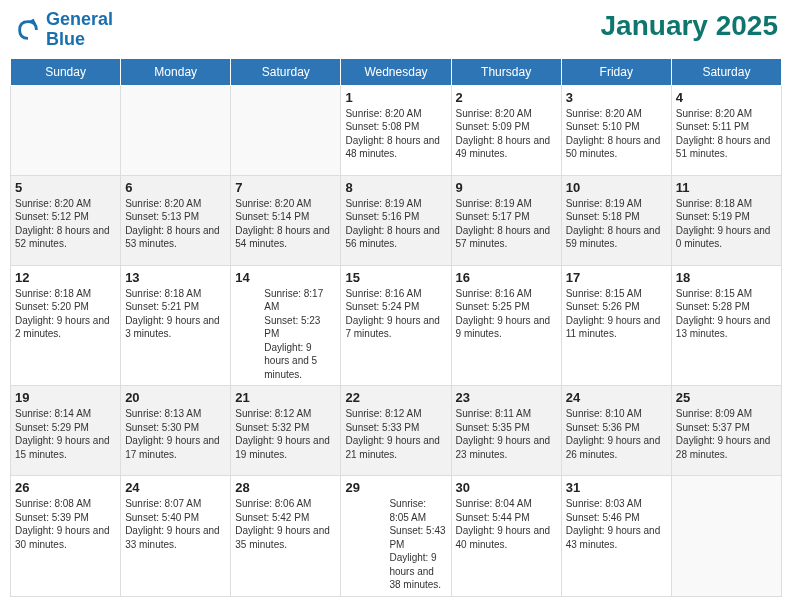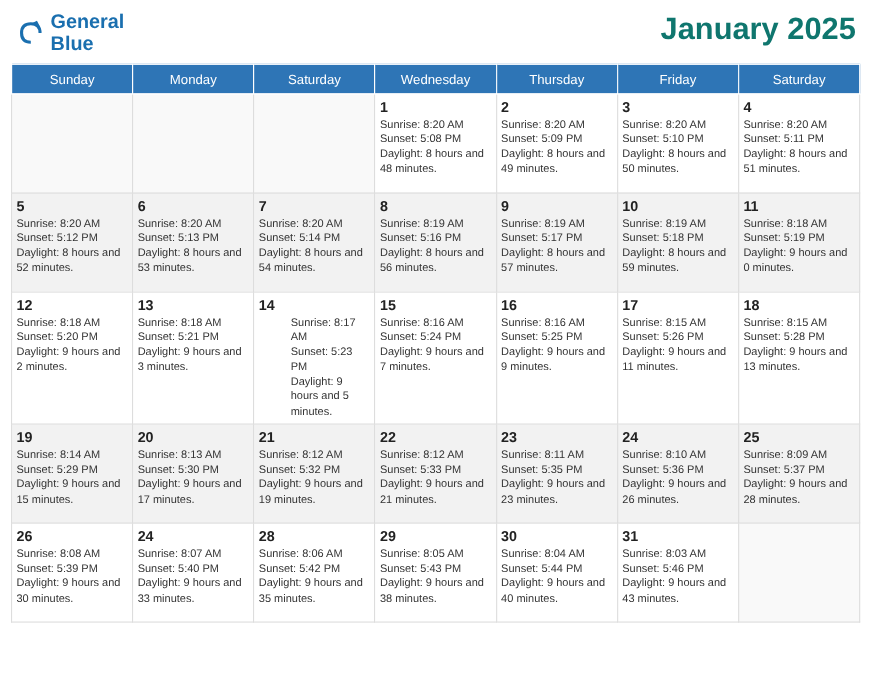--- a/index.html
+++ b/index.html
@@ -299,21 +299,21 @@
 Daylight: 9 hours and 33 minutes.</div>
         </td>
         <td>
           <div class="day-number">28</div>
           <div class="day-info" style="white-space: pre-wrap;">Sunrise: 8:06 AM
 Sunset: 5:42 PM
 Daylight: 9 hours and 35 minutes.</div>
         </td>
         <td>
           <div class="day-number">29</div>
-          <div class="day-info" style="white-space: pre-wrap;">Sunrise: 8:05 AM
+          <div class="day-info" style="white-space: pre-wrap; margin-left: 44px;">Sunrise: 8:05 AM
 Sunset: 5:43 PM
 Daylight: 9 hours and 38 minutes.</div>
         </td>
         <td>
           <div class="day-number">30</div>
           <div class="day-info" style="white-space: pre-wrap;">Sunrise: 8:04 AM
 Sunset: 5:44 PM
 Daylight: 9 hours and 40 minutes.</div>
         </td>
         <td>

